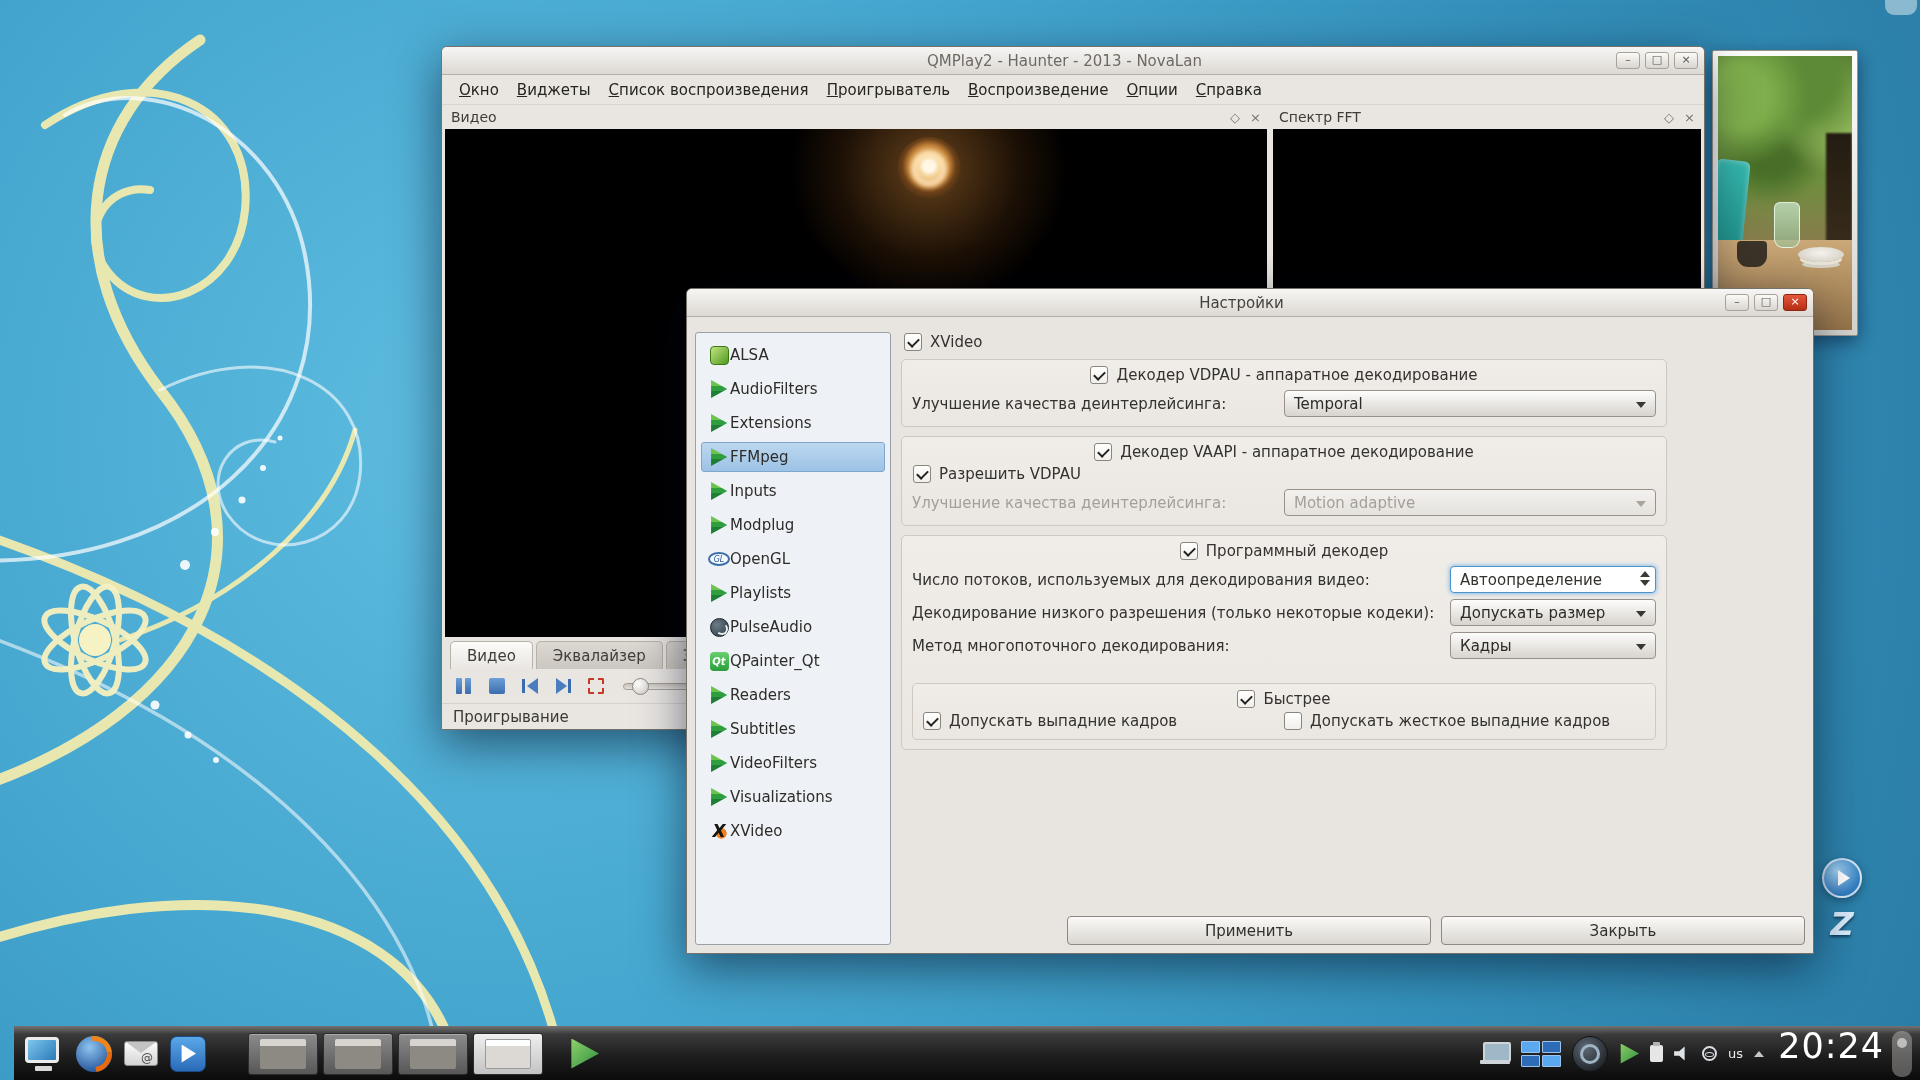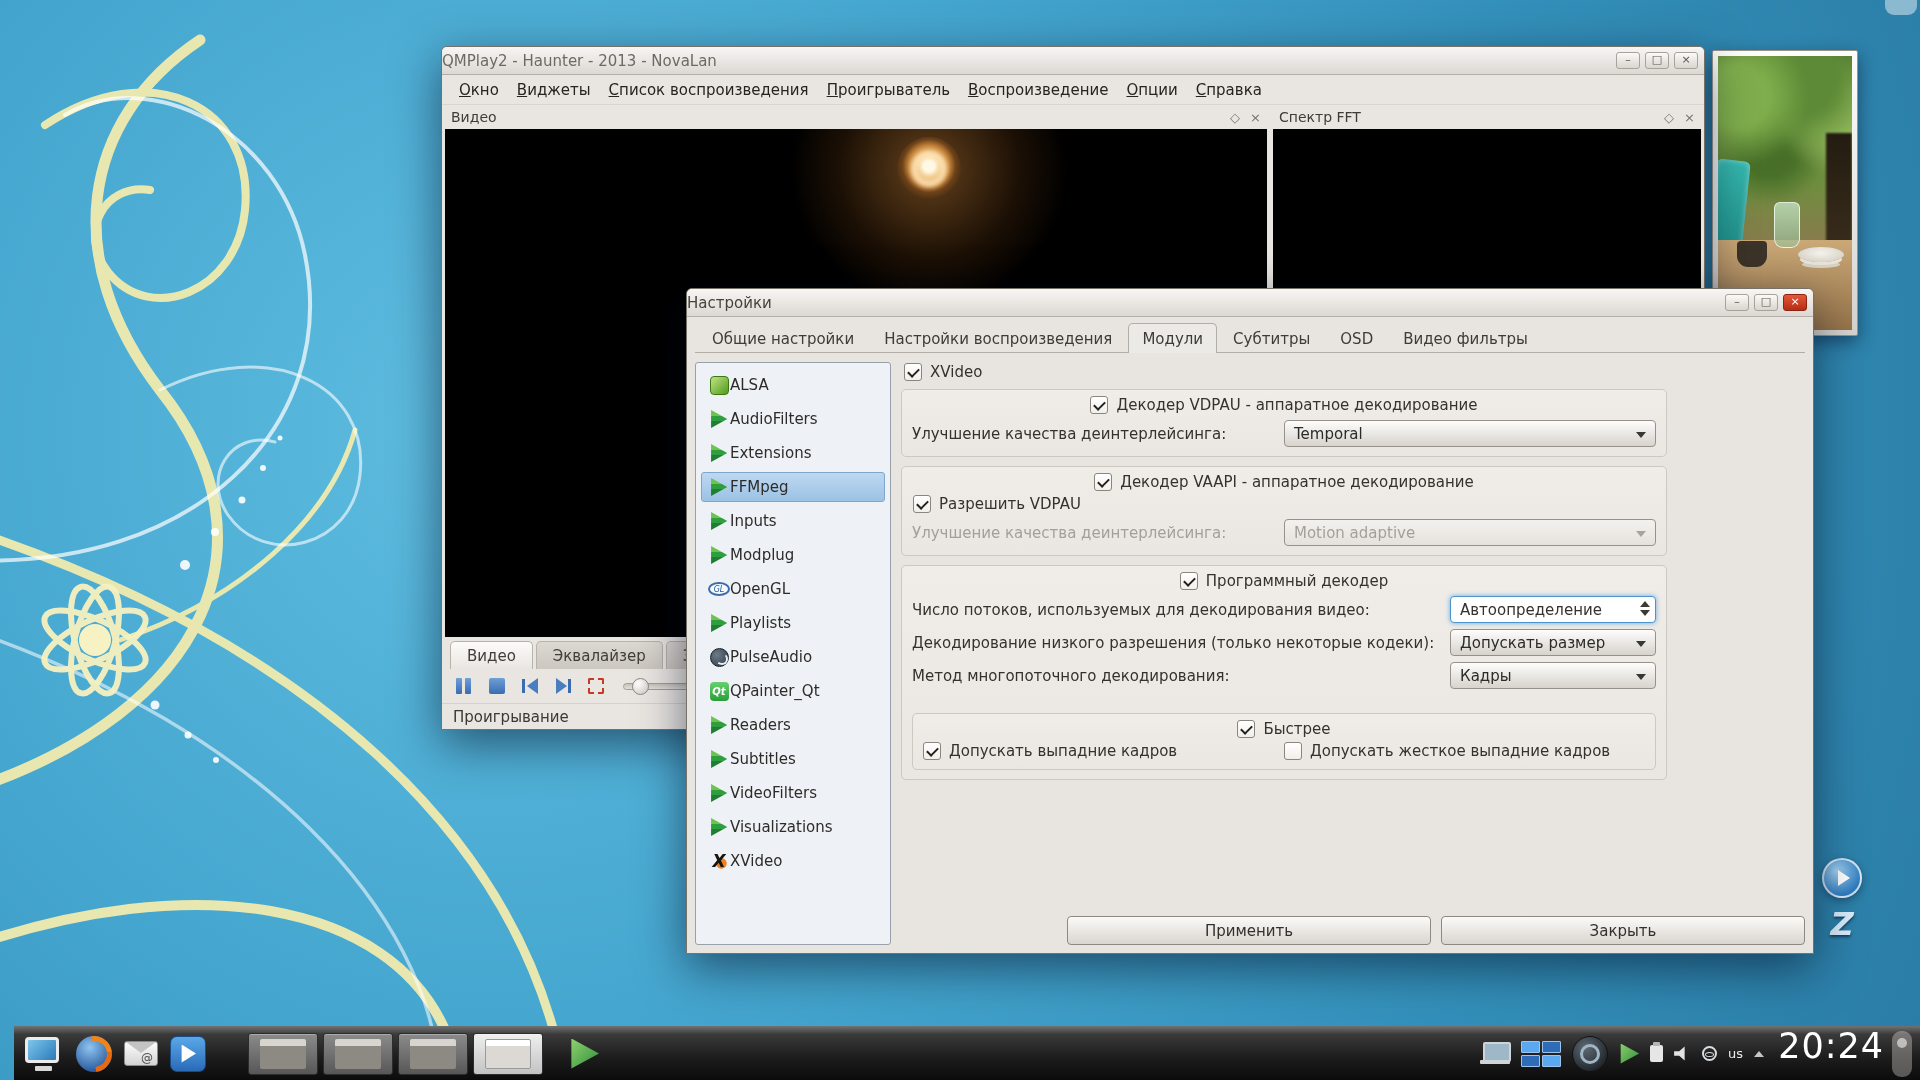--- a/index.html
+++ b/index.html
@@ -3,21 +3,21 @@
 <meta charset="utf-8">
 <style>
   *{margin:0;padding:0;box-sizing:border-box}
   html,body{width:1920px;height:1080px;overflow:hidden;font-family:"DejaVu Sans",sans-serif}
   #desktop{position:absolute;inset:0;background:radial-gradient(circle at 26% 40%, #5fbde0 0%, #45a6cf 38%, #3390ba 70%, #2a7ca5 100%)}
   #flower-svg{position:absolute;inset:0;pointer-events:none}
 
   
   .window{position:absolute;border:1px solid #767269;border-radius:6px 6px 0 0;box-shadow:0 14px 48px rgba(0,10,30,.55);background:#e9e6e2;display:flex;flex-direction:column;overflow:hidden}
   .titlebar{height:28px;flex:none;background:linear-gradient(#f7f6f4,#dcd8d3);border-bottom:1px solid #b3aea7;position:relative;display:flex;align-items:center}
-  .titlebar .title{position:absolute;left:0;right:17px;font-size:15px;color:#45423d}
+  .titlebar .title{position:absolute;left:0;right:17px;text-align:center;font-size:15px;color:#45423d}
   #player .titlebar .title{color:#6d6a64}
   .winbtns{position:absolute;right:6px;top:5px;display:flex;gap:5px;z-index:2}
   .winbtn{width:24px;height:17px;border:1px solid #a7a29a;border-radius:3px;background:linear-gradient(#fbfaf8,#d9d5cf);font-size:11px;line-height:14px;text-align:center;color:#59554e}
   .winbtn.red{background:linear-gradient(#e4573d,#b52e12);border-color:#8e2410;color:#fff}
 
   
   #player{left:441px;top:46px;width:1264px;height:684px;z-index:20}
   .menubar{height:30px;flex:none;display:flex;align-items:center;padding:0 8px;background:#e9e6e2;border-bottom:1px solid #d8d4ce;font-size:15px;color:#26241f}
   .menu-item{display:inline-block;padding:4px 9px;border-radius:3px}
   .menu-item::first-letter{text-decoration:underline}
@@ -288,28 +288,20 @@
   <div class="window" id="settings">
     <div class="titlebar">
       <div class="title">Настройки</div>
       <div class="winbtns">
         <div class="winbtn">–</div>
         <div class="winbtn">□</div>
         <div class="winbtn red">×</div>
       </div>
     </div>
     <div class="s-body">
-      <div class="s-tabs">
-        <span class="s-tab">Общие настройки</span>
-        <span class="s-tab">Настройки воспроизведения</span>
-        <span class="s-tab active">Модули</span>
-        <span class="s-tab">Субтитры</span>
-        <span class="s-tab">OSD</span>
-        <span class="s-tab">Видео фильтры</span>
-      </div>
       <div class="s-main">
         <div class="module-list">
           <div class="mod-item">
               <span class="mod-ico">
                 <i class="mi-alsa"></i>
               </span>
               <span>ALSA</span>
             </div>
           <div class="mod-item">
               <span class="mod-ico">

